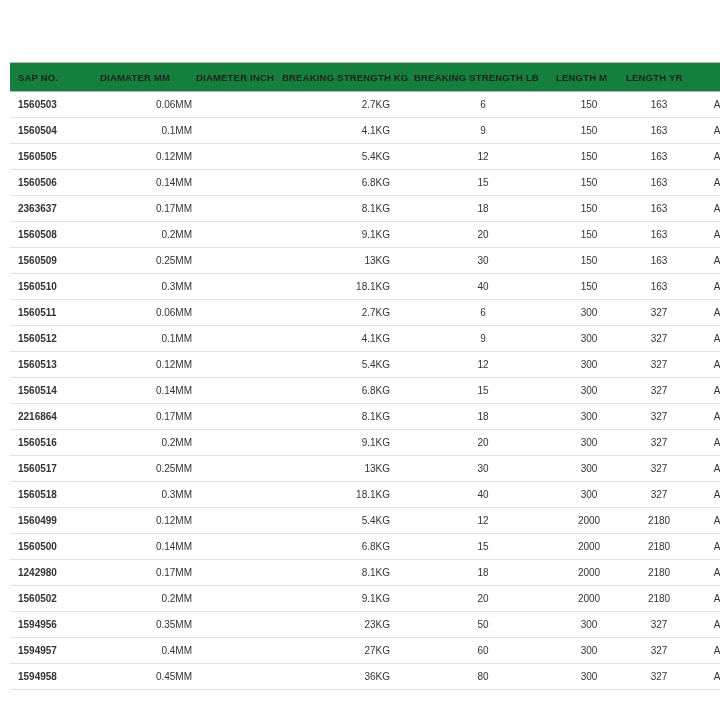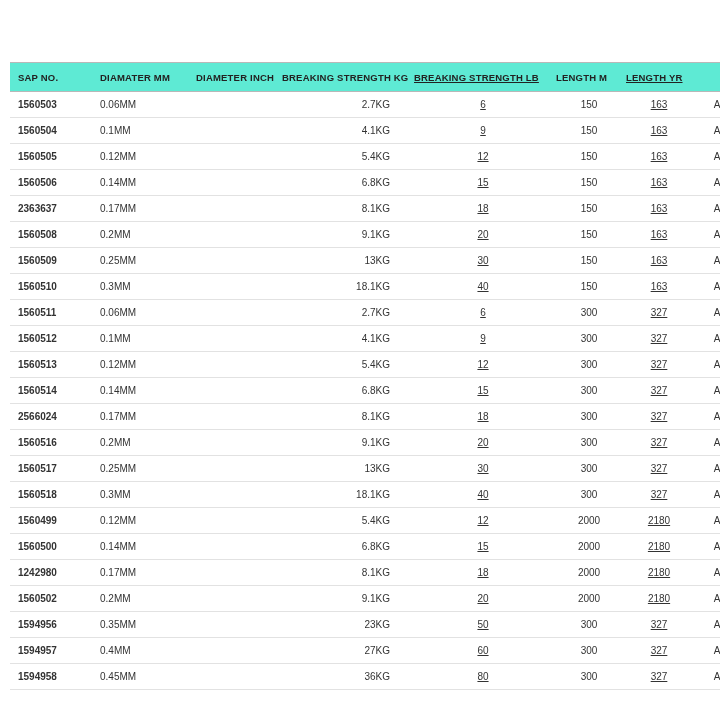--- a/index.html
+++ b/index.html
@@ -20,21 +20,21 @@
     top: 62px;
     width: 720px;
   }
   table.spec {
     border-collapse: collapse;
     width: 700px;
     margin: 0 10px;
     table-layout: fixed;
   }
   table.spec thead th {
-    background: #5eead4;
+    background: #15803d;
     color: #222222;
     font-size: 9.5px;
     font-weight: bold;
     letter-spacing: 0.2px;
     padding: 9px 2px 8px 2px;
     border-top: 1px solid #b8b8b8;
     border-bottom: 1px solid #b8b8b8;
     white-space: nowrap;
   }
   table.spec tbody td {
@@ -42,26 +42,26 @@
     color: #333333;
     padding: 7px 2px 7px 2px;
     border-bottom: 1px solid #e2e2e2;
     white-space: nowrap;
   }
   table.spec tbody tr:last-child td {
     border-bottom: 1px solid #e2e2e2;
   }
   
   .c-sap      { width: 78px;  text-align: left;  padding-left: 8px !important; font-weight: bold; }
-  .c-dmm      { width: 92px;  text-align: left; }
+  .c-dmm      { width: 92px;  text-align: right; }
   .c-din      { width: 82px;  text-align: left; }
   .c-bskg     { width: 128px; text-align: right; padding-right: 22px !important; }
-  .c-bslb     { width: 138px; text-align: center; text-decoration: underline; }
+  .c-bslb     { width: 138px; text-align: center; }
   .c-lm       { width: 66px;  text-align: center; }
-  .c-lyr      { width: 66px;  text-align: center; text-decoration: underline; }
+  .c-lyr      { width: 66px;  text-align: center; }
   .c-color    { width: 90px;  text-align: center; }
 
   thead .c-sap   { text-align: left; }
   thead .c-dmm   { text-align: left; }
   thead .c-din   { text-align: left; }
   thead .c-bskg  { text-align: left; padding-right: 2px !important; }
   thead .c-bslb  { text-align: left; }
   thead .c-lm    { text-align: left; }
   thead .c-lyr   { text-align: left; }
   thead .c-color { text-align: center; }
@@ -198,21 +198,21 @@
           <td class="c-sap">1560514</td>
           <td class="c-dmm">0.14MM</td>
           <td class="c-din"></td>
           <td class="c-bskg">6.8KG</td>
           <td class="c-bslb">15</td>
           <td class="c-lm">300</td>
           <td class="c-lyr">327</td>
           <td class="c-color">AQUABLUE</td>
         </tr>
         <tr>
-          <td class="c-sap">2566024</td>
+          <td class="c-sap">2216864</td>
           <td class="c-dmm">0.17MM</td>
           <td class="c-din"></td>
           <td class="c-bskg">8.1KG</td>
           <td class="c-bslb">18</td>
           <td class="c-lm">300</td>
           <td class="c-lyr">327</td>
           <td class="c-color">AQUABLUE</td>
         </tr>
         <tr>
           <td class="c-sap">1560516</td>

